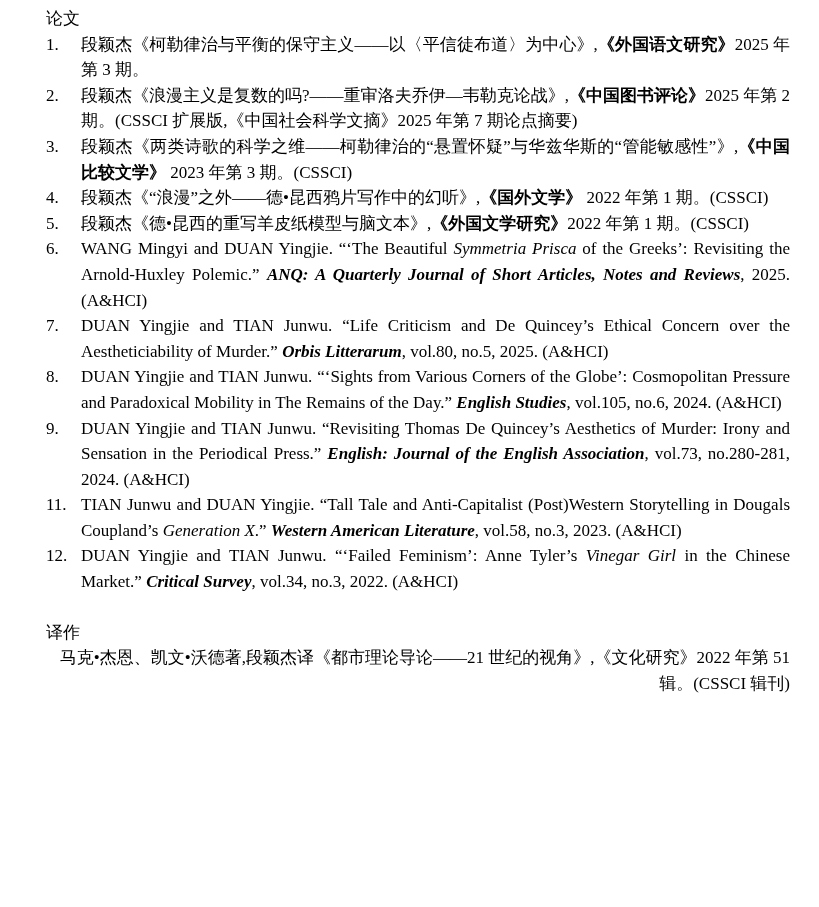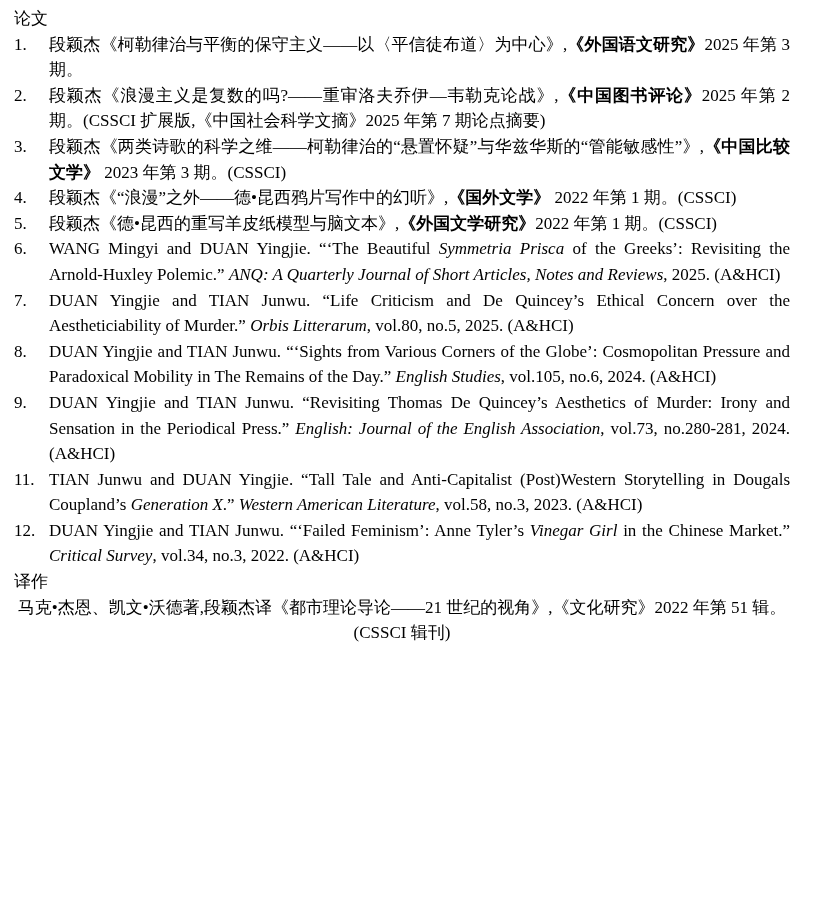--- a/index.html
+++ b/index.html
@@ -13,45 +13,46 @@
     color: #000000;
     font-family: "Liberation Serif", "DejaVu Serif", serif;
     font-size: 17px;
     line-height: 25.6px;
     overflow: hidden;
   }
   .page {
     box-sizing: border-box;
     width: 819px;
     height: 907px;
-    padding: 6px 29px 0 14px;
+    padding: 6px 29px 0 46px;
   }
   .section + .section {
+    margin-top: 25px;
     font-family: Liberation Serif, serif;
   }
   .section-heading {
     font-weight: normal;
   }
   .pub-item {
     display: flex;
     align-items: flex-start;
   }
   .num {
     flex: 0 0 35px;
   }
   .content {
     flex: 1 1 auto;
     text-align: justify;
   }
   .para {
-    text-align: center;
+    text-align: right;
   }
   .seg-b  { font-weight: bold; }
   .seg-i  { font-style: italic; }
-  .seg-bi { font-weight: normal; font-style: italic; margin-top: 43px; }
+  .seg-bi { font-weight: bold; font-style: italic; margin-top: 43px; }
 </style>
 </head>
 <body>
 
 <div class="page">
   <div id="sections-root">
       <div class="section">
         <div class="section-heading">论文</div>
         <div class="pub-item">
           <span class="num">1.</span>

